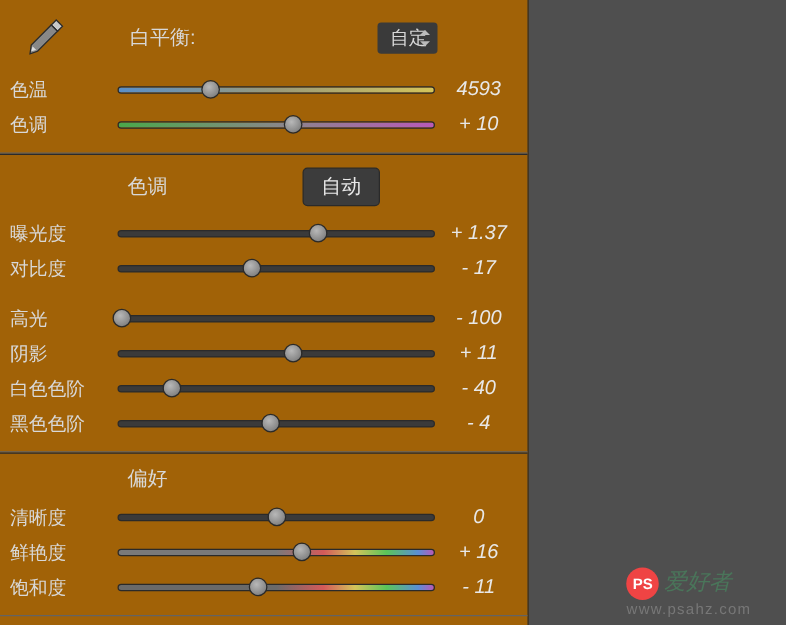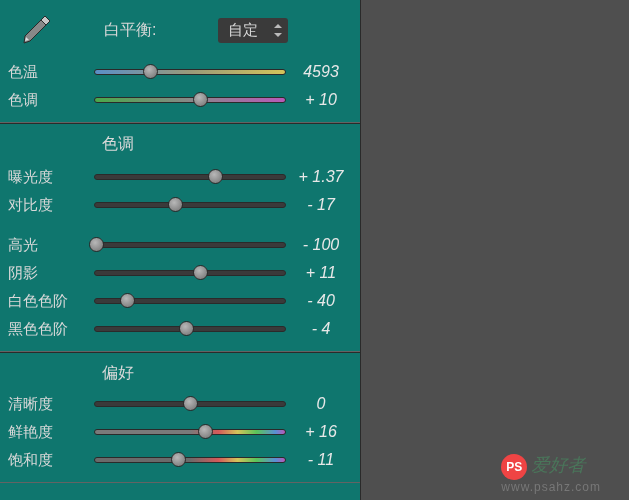--- a/index.html
+++ b/index.html
@@ -1,27 +1,27 @@
 <!DOCTYPE html>
 <html><head>
 <meta charset="utf-8">
 <style>
 * { margin: 0; padding: 0; box-sizing: border-box; font-family: "Microsoft YaHei", sans-serif; }
 body { background: #4f4f4f; width: 629px; height: 500px; overflow: hidden; position: relative; }
 .main-wrap { display: flex; height: 100%; }
-.panel { width: 361px; background: #0f766e; border-right: 1px solid #2a2a2a; }
+.panel { width: 423px; background: #a16207; border-right: 1px solid #2a2a2a; }
 .right-area { flex: 1; background: #4f4f4f; position: relative; }
 .section { border-top: 1px solid #2a2a2a; border-bottom: 1px solid #636363; padding: 8px 12px 8px 8px; }
 .section:first-child { border-top: none; }
 
 .wb-header { display: flex; align-items: center; gap: 50px; padding: 4px 0 10px 10px; }
 .eyedropper { position: relative; }
 .eyedropper svg { display: block; }
 .wb-label { color: #d8d8d8; font-size: 16px; }
-.wb-select { background: #3a3a3a; color: #d8d8d8; font-size: 15px; padding: 3px 30px 3px 10px; border-radius: 3px; position: relative; margin-left: auto; margin-right: 60px; }
+.wb-select { background: #3a3a3a; color: #d8d8d8; font-size: 15px; padding: 3px 8px 3px 10px; border-radius: 3px; position: relative; margin-left: auto; margin-right: 60px; }
 .wb-select::after { content: ""; position: absolute; right: 6px; top: 6px; width: 0; height: 0; border-left: 4px solid transparent; border-right: 4px solid transparent; border-bottom: 4px solid #bbb; }
 .wb-select::before { content: ""; position: absolute; right: 6px; bottom: 6px; width: 0; height: 0; border-left: 4px solid transparent; border-right: 4px solid transparent; border-top: 4px solid #bbb; }
 
 .slider-row { display: flex; align-items: center; height: 28px; gap: 8px; }
 .slider-label { width: 78px; text-align: left; color: #d8d8d8; font-size: 15px; flex-shrink: 0; }
 .slider-track-wrap { flex: 1; position: relative; height: 10px; }
 .slider-track { position: absolute; width: 100%; height: 6px; top: 2px; border-radius: 3px; background: #3a3a3a; border: 1px solid #2a2a2a; }
 .slider-track.temp { background: linear-gradient(to right, #5a8fc7, #9a9a7a, #d4c45a); }
 .slider-track.tint { background: linear-gradient(to right, #4aa84a, #888, #b85ab8); }
 .slider-track.vib { background: linear-gradient(to right, #7a7a7a 0%, #7a7a7a 50%, #d45a5a 65%, #d4c45a 75%, #5ac45a 85%, #5a8fd4 95%, #b85ab8 100%); }
@@ -75,20 +75,21 @@
           <div class="slider-track tint"></div>
           <div class="slider-thumb" style="left:55%"></div>
         </div>
         <span class="slider-value">+ 10</span>
       </div>
     </div>
 
     <div class="section">
       <div class="tone-header">
         <span class="tone-label">色调</span>
+        <span class="auto-btn">自动</span>
       </div>
 
       <div class="slider-row">
         <span class="slider-label">曝光度</span>
         <div class="slider-track-wrap">
           <div class="slider-track"></div>
           <div class="slider-thumb" style="left:63%"></div>
         </div>
         <span class="slider-value">+ 1.37</span>
       </div>

